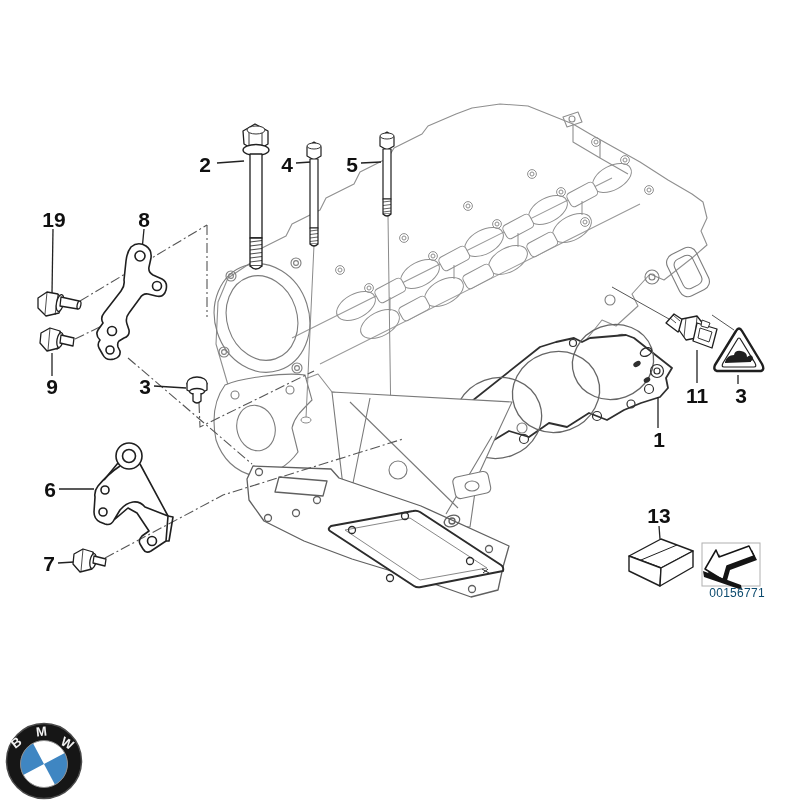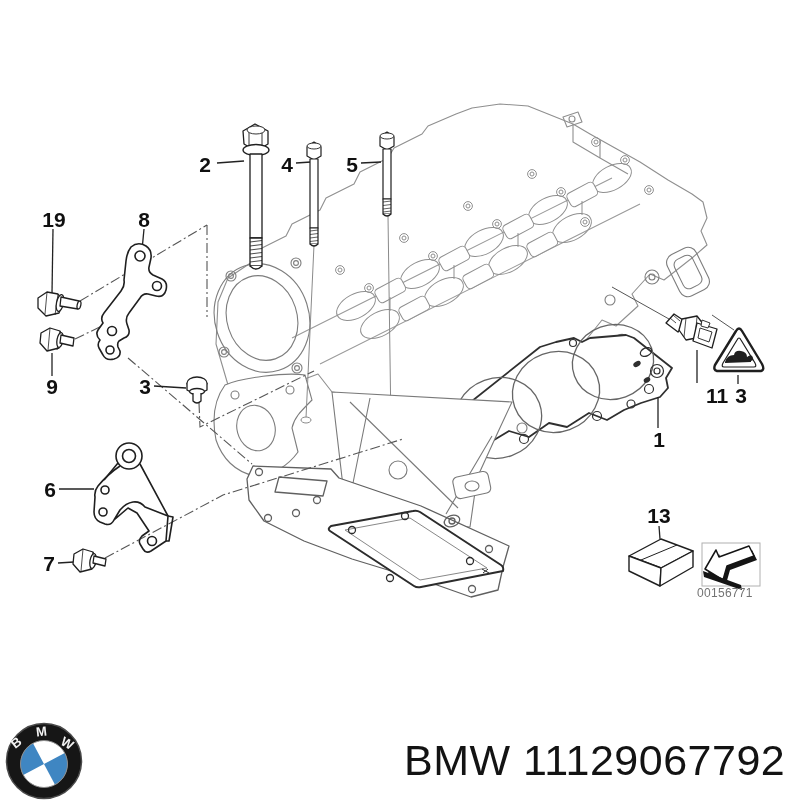--- a/index.html
+++ b/index.html
@@ -1,22 +1,22 @@
 <!DOCTYPE html>
 <html><head>
 <meta charset="utf-8">
 <style>
   html,body{margin:0;padding:0;background:#ffffff;}
   .stage{position:relative;width:800px;height:800px;background:#fff;overflow:hidden;
          font-family:"Liberation Sans",sans-serif;}
   .stage svg.art{position:absolute;left:0;top:0;}
   .callout{position:absolute;transform:translate(-50%,-50%);
            font:bold 21px "Liberation Sans",sans-serif;color:#101010;line-height:1;}
-  .stamp-number{position:absolute;left:697px;top:586px;width:68px;text-align:left;
-                font:12px "Liberation Sans",sans-serif;color:#737373;letter-spacing:.3px;}
+  .stamp-number{position:absolute;left:697px;top:586px;width:68px;text-align:right;
+                font:12px "Liberation Sans",sans-serif;color:#0c4a6e;letter-spacing:.3px;}
   .footer-title{position:absolute;left:404px;top:736px;white-space:nowrap;
                 font:400 43px "Liberation Sans",sans-serif;color:#131313;letter-spacing:.5px;}
   .logo{position:absolute;left:4px;top:720px;width:82px;height:82px;}
 </style>
 </head>
 <body>
 
 <div class="stage">
 
   <svg class="art" width="800" height="800" viewBox="0 0 800 800">
@@ -336,33 +336,32 @@
       <div class="callout" style="left: 205px; top: 164px;">2</div>
       <div class="callout" style="left: 287px; top: 164px;">4</div>
       <div class="callout" style="left: 352px; top: 164px;">5</div>
       <div class="callout" style="left: 54px; top: 219px;">19</div>
       <div class="callout" style="left: 144px; top: 219px;">8</div>
       <div class="callout" style="left: 52px; top: 386px;">9</div>
       <div class="callout" style="left: 145px; top: 386px;">3</div>
       <div class="callout" style="left: 50px; top: 489px;">6</div>
       <div class="callout" style="left: 49px; top: 563px;">7</div>
       <div class="callout" style="left: 659px; top: 439px;">1</div>
-      <div class="callout" style="left: 697px; top: 395px; margin-left: 20px;">11</div>
+      <div class="callout" style="left: 697px; top: 395px;">11</div>
       <div class="callout" style="left: 741px; top: 395px;">3</div>
       <div class="callout" style="left: 659px; top: 515px;">13</div>
     </div>
 
   <div class="stamp-number">00156771</div>
 
   <svg class="logo" viewBox="0 0 82 82">
     <circle cx="40" cy="41" r="37.5" fill="#161616"></circle>
     <circle cx="40" cy="41" r="37.5" fill="none" stroke="#4a4a4a" stroke-width="1.5"></circle>
     <circle cx="40" cy="44" r="23.5" fill="#ffffff"></circle>
     <path d="M40,44 L60.75,32.98 A23.5 23.5 0 0 1 51.03,64.75 Z" fill="#3f86c2"></path>
     <path d="M40,44 L19.25,55.02 A23.5 23.5 0 0 1 28.97,23.25 Z" fill="#3f86c2"></path>
     <circle cx="40" cy="44" r="23.5" fill="none" stroke="#8a8a8a" stroke-width="1"></circle>
     <text x="0" y="0" transform="translate(15,26) rotate(-38)" text-anchor="middle" font-family="Liberation Sans, sans-serif" font-size="13" font-weight="bold" fill="#f2f2f2">B</text>
     <text x="0" y="0" transform="translate(38,16) rotate(-6)" text-anchor="middle" font-family="Liberation Sans, sans-serif" font-size="13" font-weight="bold" fill="#f2f2f2">M</text>
     <text x="0" y="0" transform="translate(61,27) rotate(30)" text-anchor="middle" font-family="Liberation Sans, sans-serif" font-size="13" font-weight="bold" fill="#f2f2f2">W</text>
   </svg>
 
-  <div class="footer-title">BMW 11129067792</div>
 </div>
 
 </body></html>

